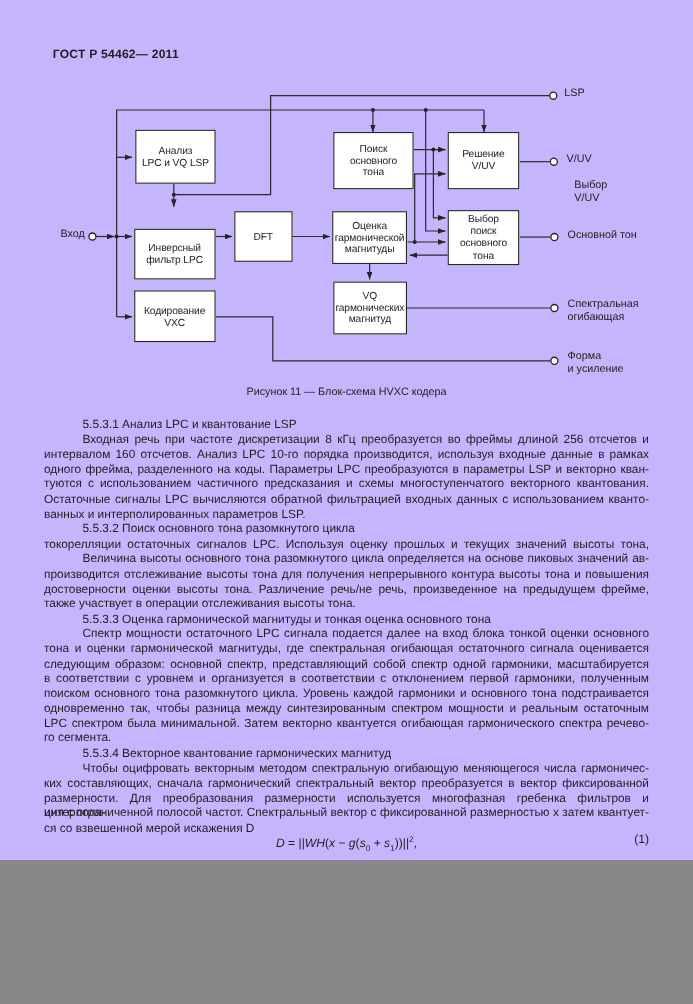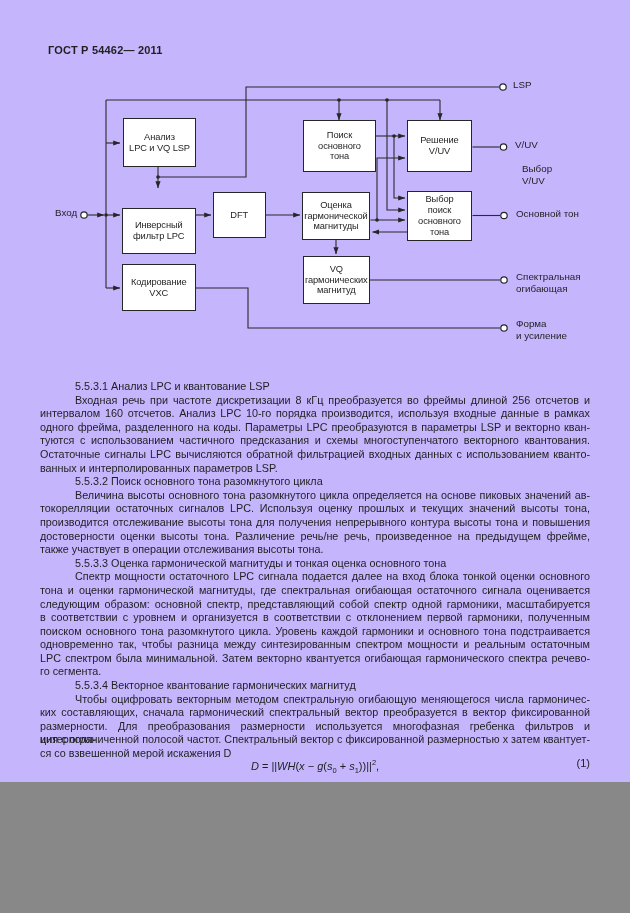--- a/index.html
+++ b/index.html
@@ -143,42 +143,43 @@
   <div class="plabel" style="left:516px;top:208px">Основной тон</div>
   <div class="plabel" style="left:516px;top:271px">
     <span>Спектральная</span>
     <span>огибающая</span>
   </div>
   <div class="plabel" style="left:516px;top:318px">
     <span>Форма</span>
     <span>и усиление</span>
   </div>
 
+  <div class="caption">Рисунок 11 — Блок-схема HVXC кодера</div>
 
   <div class="bodytext">
 
       <div class="ln ind">5.5.3.1 Анализ LPC и квантование LSP</div>
 
       <div class="ln ind j">Входная речь при частоте дискретизации 8 кГц преобразуется во фреймы длиной 256 отсчетов и</div>
 
       <div class="ln j">интервалом 160 отсчетов. Анализ LPC 10-го порядка производится, используя входные данные в рамках</div>
 
       <div class="ln j">одного фрейма, разделенного на коды. Параметры LPC преобразуются в параметры LSP и векторно кван-</div>
 
       <div class="ln j">туются с использованием частичного предсказания и схемы многоступенчатого векторного квантования.</div>
 
       <div class="ln j">Остаточные сигналы LPC вычисляются обратной фильтрацией входных данных с использованием кванто-</div>
 
       <div class="ln">ванных и интерполированных параметров LSP.</div>
 
       <div class="ln ind">5.5.3.2 Поиск основного тона разомкнутого цикла</div>
 
+      <div class="ln j">токорелляции остаточных сигналов LPC. Используя оценку прошлых и текущих значений высоты тона,</div>
+
       <div class="ln ind j">Величина высоты основного тона разомкнутого цикла определяется на основе пиковых значений ав-</div>
-
-      <div class="ln j">токорелляции остаточных сигналов LPC. Используя оценку прошлых и текущих значений высоты тона,</div>
 
       <div class="ln j">производится отслеживание высоты тона для получения непрерывного контура высоты тона и повышения</div>
 
       <div class="ln j">достоверности оценки высоты тона. Различение речь/не речь, произведенное на предыдущем фрейме,</div>
 
       <div class="ln">также участвует в операции отслеживания высоты тона.</div>
 
       <div class="ln ind">5.5.3.3 Оценка гармонической магнитуды и тонкая оценка основного тона</div>
 
       <div class="ln ind j">Спектр мощности остаточного LPC сигнала подается далее на вход блока тонкой оценки основного</div>

